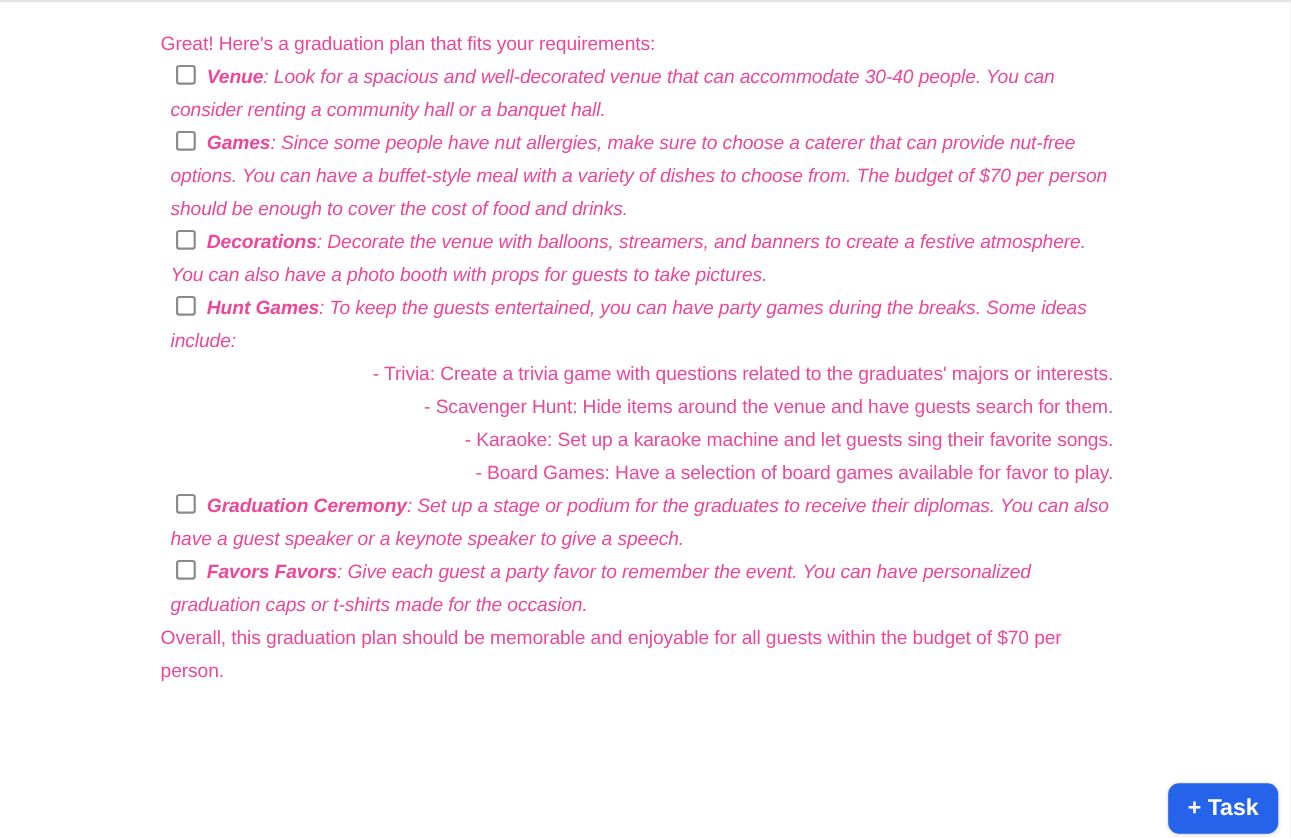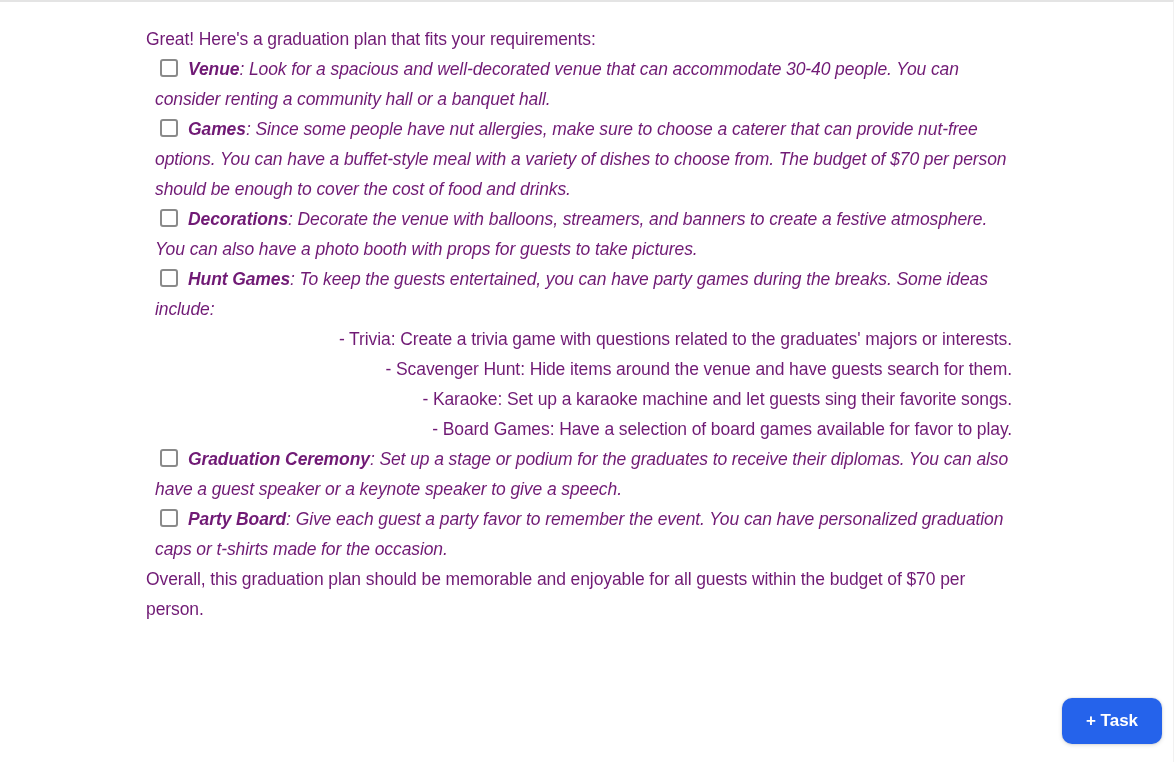--- a/index.html
+++ b/index.html
@@ -17,21 +17,21 @@
     border-right: 1px solid #f1f1f1;
     font-family: "Liberation Sans", sans-serif;
   }
   .content {
     position: absolute;
     left: 142px;
     top: 22px;
     width: 870px;
     font-size: 17.5px;
     line-height: 30px;
-    color: #701a75;
+    color: #ec4899;
     letter-spacing: -0.1px;
   }
   .intro, .outro {
     margin: 0 0 0 4px;
   }
   .task {
     padding-left: 13px;
     font-style: italic;
   }
   .checkbox {
@@ -48,28 +48,28 @@
   .task-label {
     font-weight: 700;
   }
   .idea {
     margin: 0;
     text-align: right;
   }
   .task-button {
     position: absolute;
     right: 11px;
-    bottom: 18px;
+    bottom: 4px;
     width: 100px;
     height: 46px;
     background: #2563eb;
     color: #ffffff;
     font-family: "Liberation Sans", sans-serif;
     font-weight: 700;
-    font-size: 17px;
+    font-size: 21px;
     border: none;
     border-radius: 10px;
     box-shadow: 0 1px 4px rgba(0,0,0,0.15), 0 0 0 1px rgba(0,0,0,0.03);
     cursor: pointer;
   }
 </style>
 </head>
 <body>
 
 <div class="content">
@@ -95,20 +95,20 @@
   <p class="idea">- Trivia: Create a trivia game with questions related to the graduates' majors or interests.</p>
   <p class="idea">- Scavenger Hunt: Hide items around the venue and have guests search for them.</p>
   <p class="idea">- Karaoke: Set up a karaoke machine and let guests sing their favorite songs.</p>
   <p class="idea">- Board Games: Have a selection of board games available for favor to play.</p>
 
   <div class="task">
     <span class="checkbox"></span><span class="task-label">Graduation Ceremony</span><span>: Set up a stage or podium for the graduates to receive their diplomas. You can also have a guest speaker or a keynote speaker to give a speech.</span>
   </div>
 
   <div class="task">
-    <span class="checkbox"></span><span class="task-label">Party Board</span><span>: Give each guest a party favor to remember the event. You can have personalized graduation caps or t-shirts made for the occasion.</span>
+    <span class="checkbox"></span><span class="task-label">Favors Favors</span><span>: Give each guest a party favor to remember the event. You can have personalized graduation caps or t-shirts made for the occasion.</span>
   </div>
 
   <p class="outro">Overall, this graduation plan should be memorable and enjoyable for all guests within the budget of $70 per person.</p>
 
 </div>
 
 <button class="task-button">+ Task</button>
 
 </body></html>

